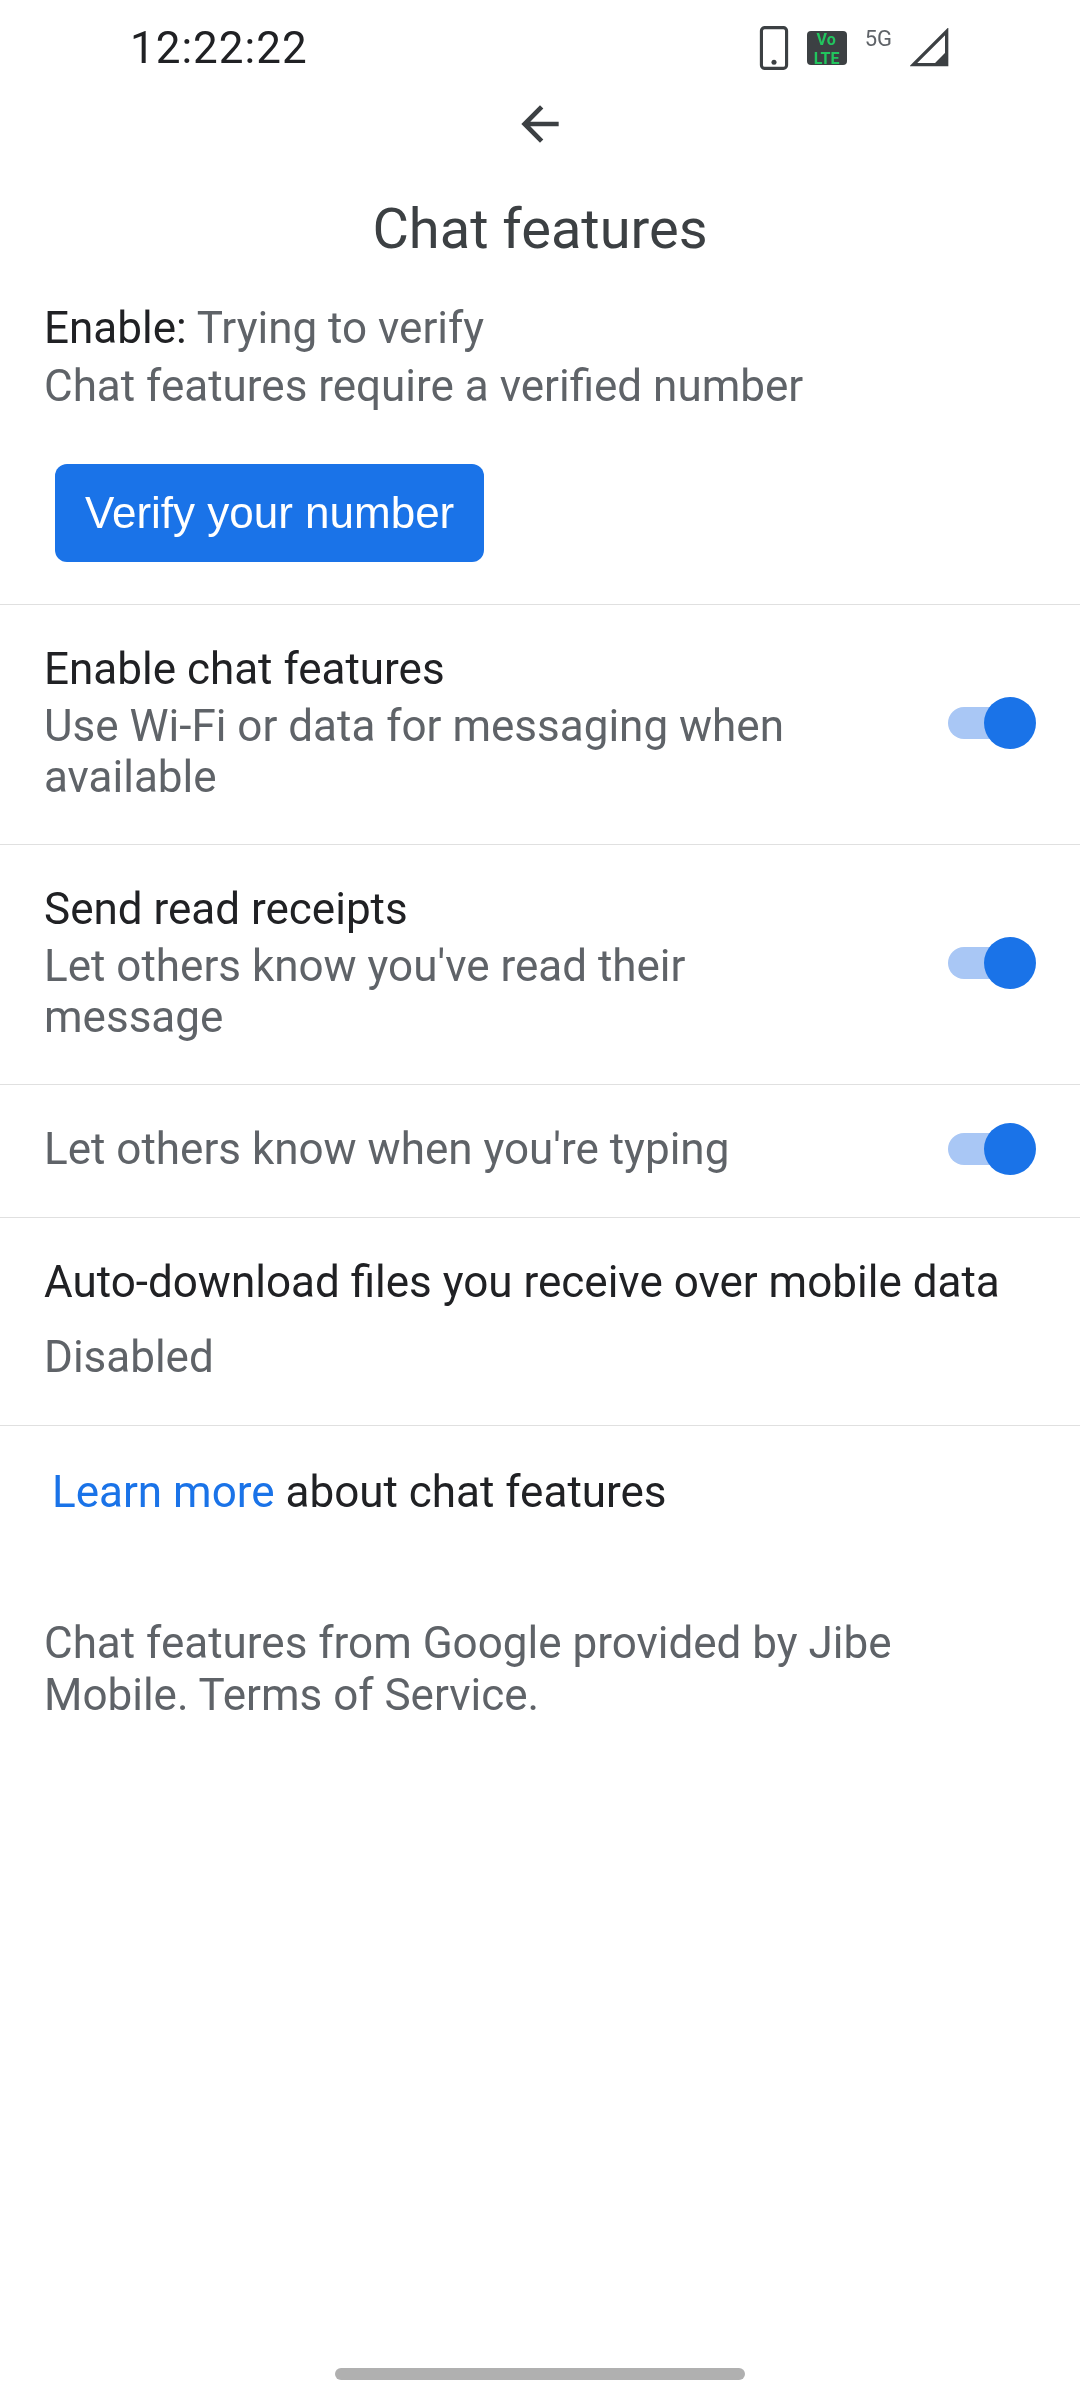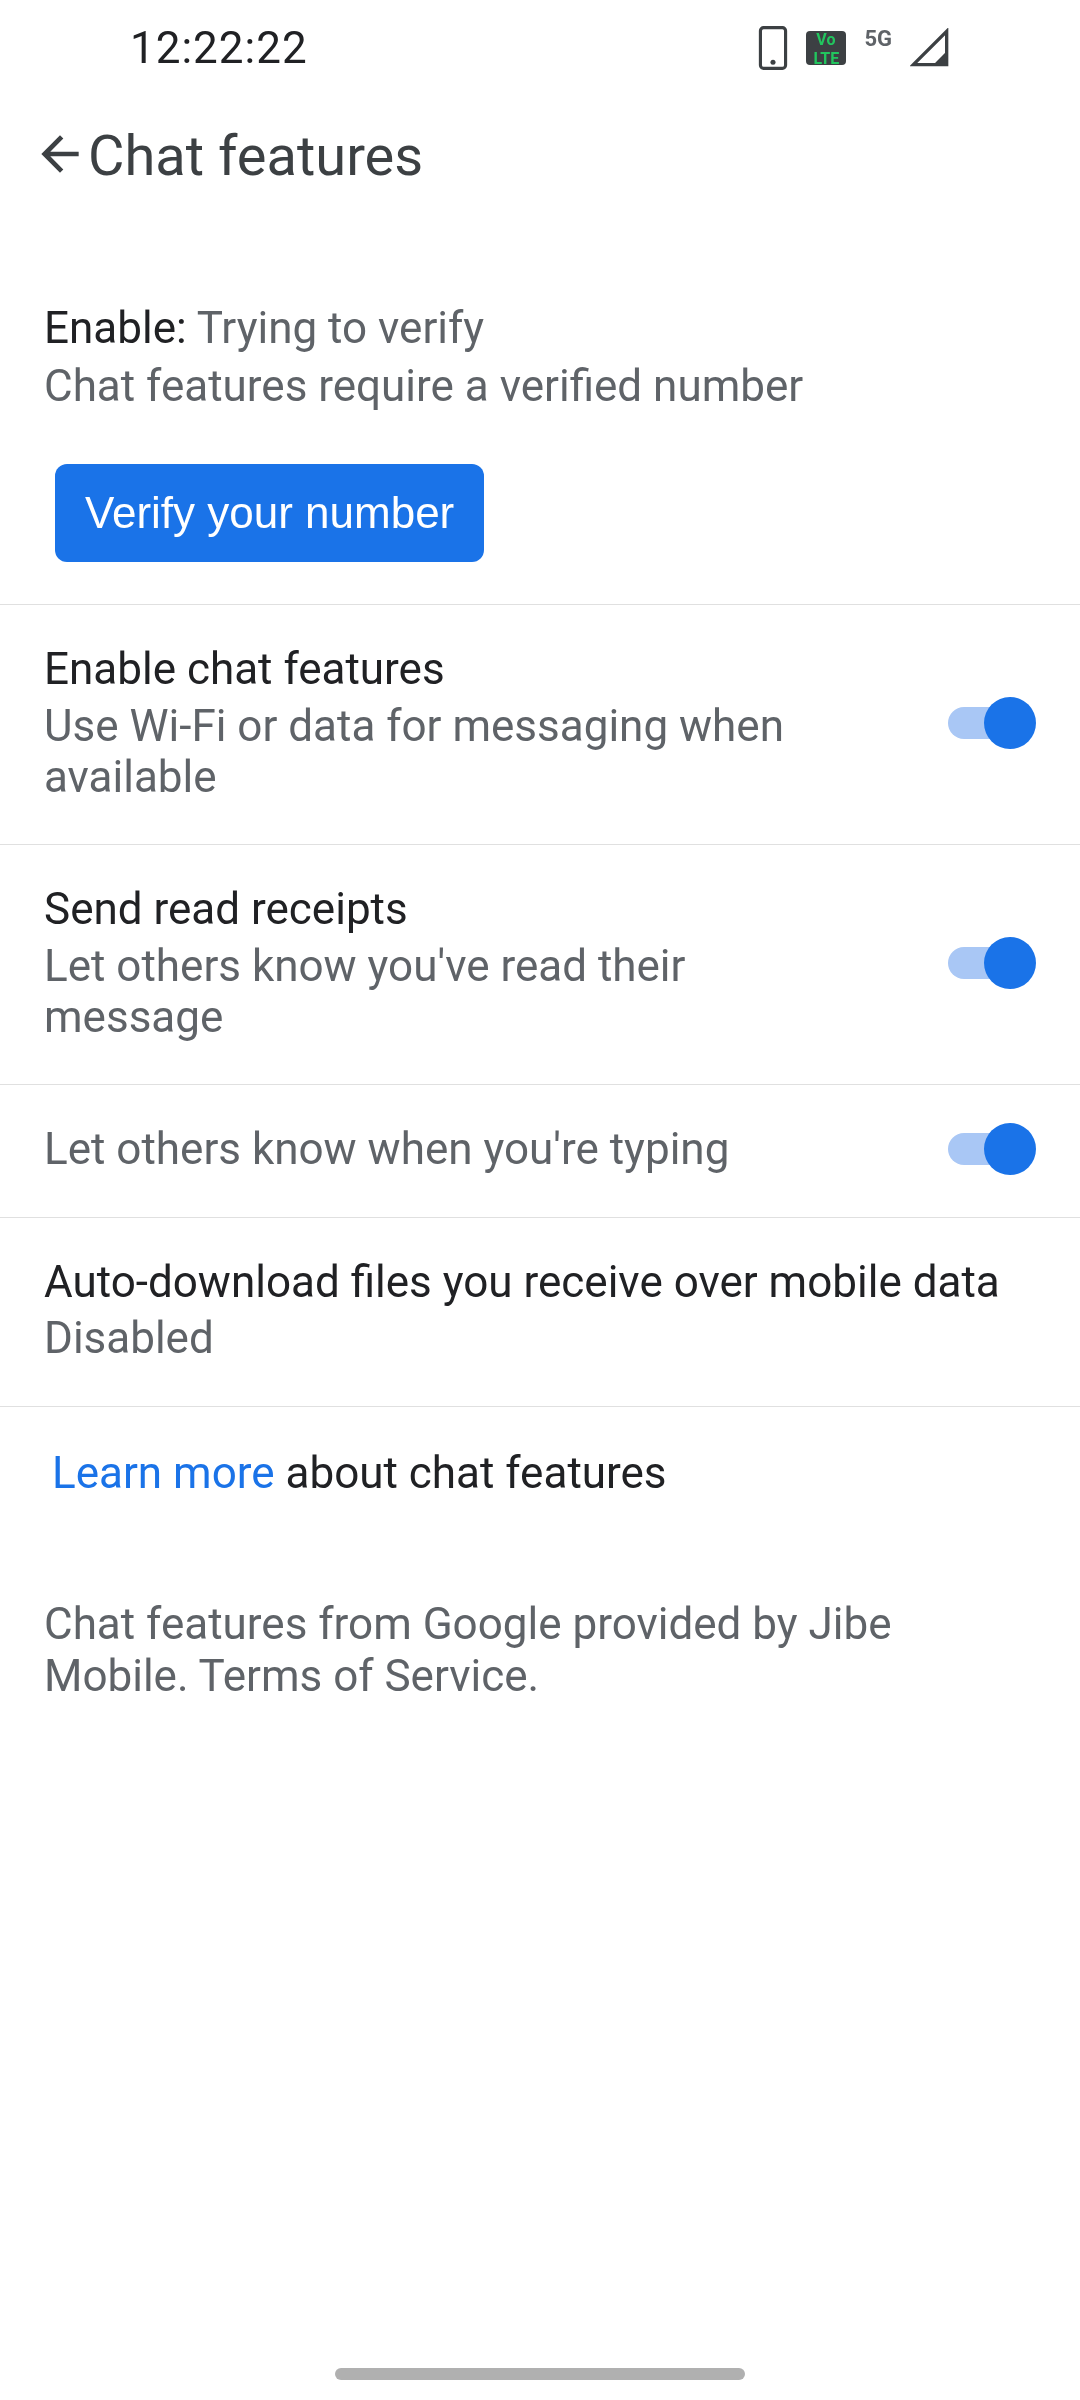--- a/index.html
+++ b/index.html
@@ -31,20 +31,22 @@
     width: 40px; height: 34px; background: #3c4043; color: #22c55e;
     font-size: 16px; line-height: 17px; font-weight: 700;
     border-radius: 4px; text-align: center; padding-top: 0;
   }
   
   .appbar {
     height: 120px;
     display: flex;
     align-items: center;
     padding: 0 32px;
+    gap: 40px;
+    flex-direction: column;
   }
   .appbar .title {
     font-size: 56px;
     color: #3c4043;
     font-weight: 400;
   }
   
   .section {
     padding: 38px 44px 42px 44px;
     border-bottom: 1px solid #e0e0e0;
@@ -88,21 +90,21 @@
     background: #a9c7f5;
     border-radius: 16px;
   }
   .toggle .thumb {
     position: absolute; right: 0; top: 0;
     width: 52px; height: 52px;
     background: #1a73e8;
     border-radius: 50%;
   }
   .auto-row { padding: 38px 44px 42px 44px; border-bottom: 1px solid #e0e0e0; }
-  .auto-row .heading { font-size: 44px; color: #202124; margin-bottom: 4px; }
+  .auto-row .heading { font-size: 44px; color: #202124; margin-bottom: 23px; }
   .auto-row .sub { font-size: 44px; color: #5f6368; }
   .learn-row { padding: 40px 44px 0 44px; font-size: 44px; }
   .learn-row .link { color: #1a73e8; margin-left: 8px; }
   .learn-row .rest { color: #202124; }
   .provider-row { padding: 100px 40px 0 44px; font-size: 44px; color: #5f6368; line-height: 1.18; }
   
   .nav-handle {
     position: absolute;
     bottom: 20px; left: 50%; transform: translateX(-50%);
     width: 410px; height: 12px;
@@ -115,21 +117,21 @@
 <div class="statusbar">
   <div class="time">12:22:22</div>
   <div class="status-right">
     <span>
       <svg width="30" height="44" viewBox="0 0 18 28">
         <rect x="1" y="1" width="16" height="26" rx="2" ry="2" fill="none" stroke="#3c4043" stroke-width="2"></rect>
         <circle cx="9" cy="23" r="1.6" fill="#3c4043"></circle>
       </svg>
     </span>
     <span class="volte-box">Vo<span style="font-size:10px;"> </span><br>LTE</span>
-    <span style="color:#5f6368;font-size:22px;font-weight:700;position:relative;top:-10px;">5G</span>
+    <span style="color:#5f6368;font-size:22px;font-weight:400;position:relative;top:-10px;">5G</span>
     <span>
       <svg width="40" height="40" viewBox="0 0 24 24">
         <path d="M2 22 L22 2 L22 22 Z" fill="none" stroke="#3c4043" stroke-width="2"></path>
         <path d="M14 22 L22 14 L22 22 Z" fill="#3c4043"></path>
       </svg>
     </span>
   </div>
 </div>
 
 <div class="appbar">

